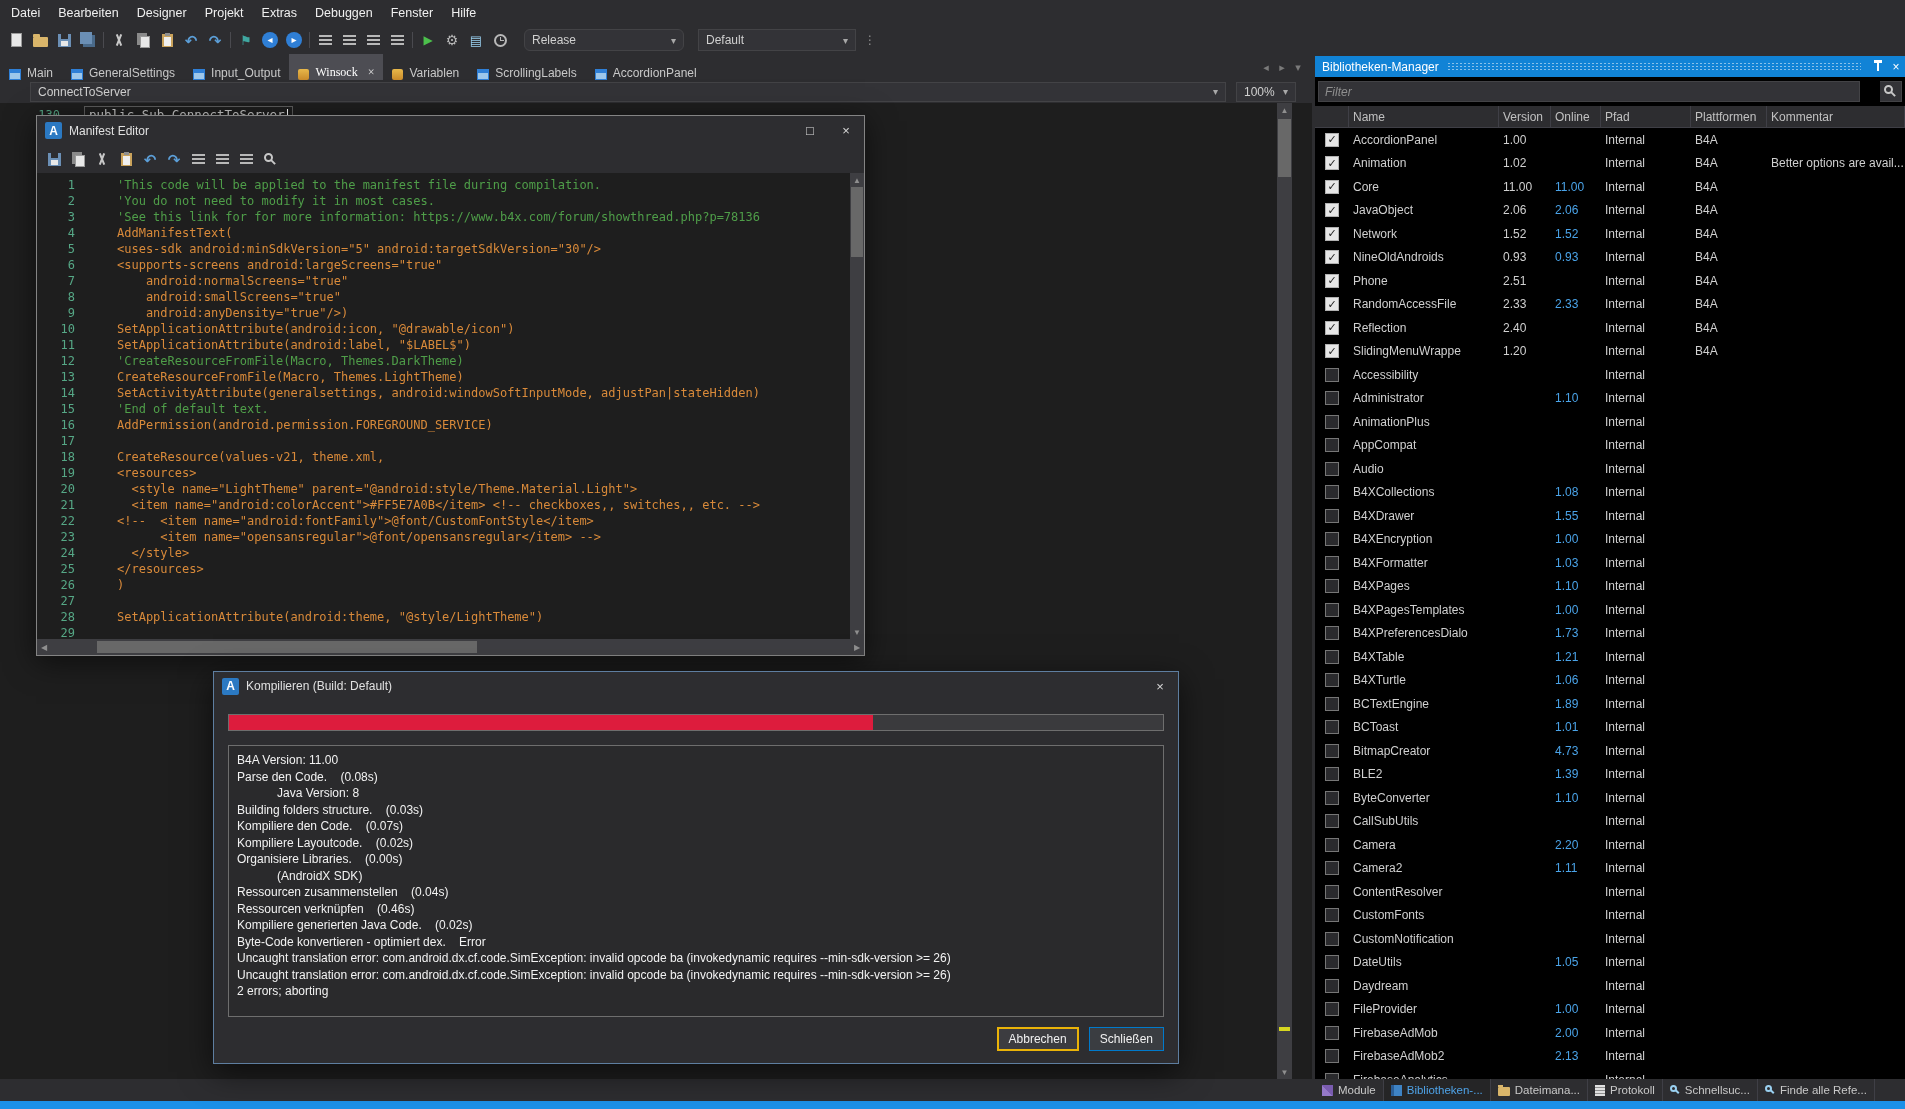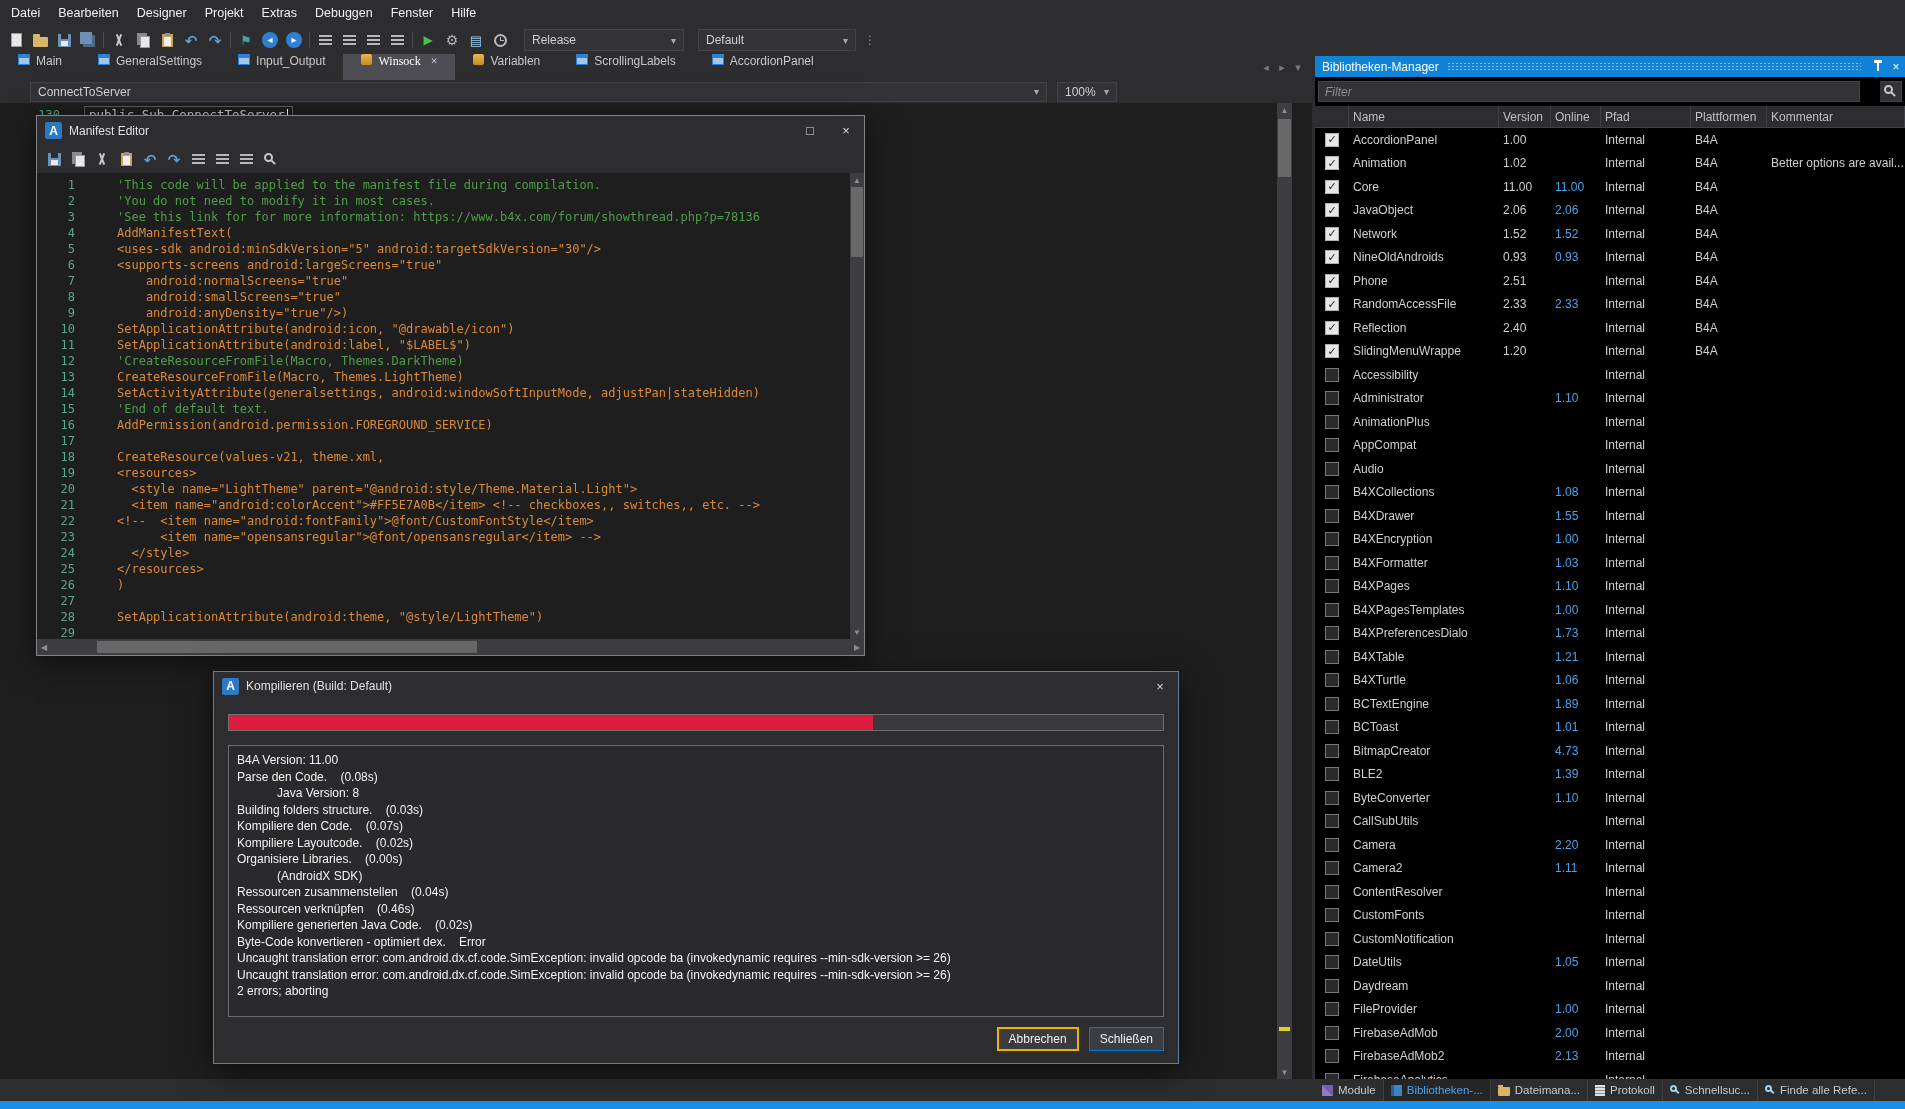--- a/index.html
+++ b/index.html
@@ -14,21 +14,21 @@
 
   
   #menubar { position:absolute; left:0; top:0; width:100%; height:26px; background:#2d2d30; display:flex; align-items:center; padding-left:2px; }
   .menu-item { padding:0 9px; line-height:26px; color:#f0f0f0; font-size:12.5px; cursor:default; }
 
   #toolbar { position:absolute; left:0; top:26px; width:100%; height:28px; background:#2d2d30; display:flex; align-items:center; padding-left:4px; }
   .tb-btn { width:24px; height:24px; display:flex; align-items:center; justify-content:center; flex:none; }
   .tb-sep { width:1px; height:16px; background:#4a4a4f; margin:0 3px; flex:none; }
   .combo { height:22px; background:#333337; border:1px solid #434346; display:flex; align-items:center; color:#d0d0d0; font-size:12px; padding:0 7px; }
   .combo .arrow { margin-left:auto; color:#a8a8a8; font-size:10px; padding-left:6px; }
-  #combo-release { width:160px; margin-left:12px; }
+  #combo-release { width:160px; margin-left:12px;border-radius:6px; }
   #combo-default { width:158px; margin-left:14px; }
   .tb-overflow { margin-left:8px; color:#8f8f8f; font-size:12px; letter-spacing:1px; }
 
   
   .ic { display:inline-flex; align-items:center; justify-content:center; font-size:14px; color:#c8c8c8; line-height:1; }
   .ic-page { width:11px; height:14px; background:#e8e8e8; border:1px solid #9a9a9a; }
   .ic-folder { width:15px; height:10px; background:#d9b56a; border-radius:1px; position:relative; margin-top:3px; }
   .ic-folder::before { content:''; position:absolute; top:-3px; left:0; width:7px; height:3px; background:#d9b56a; border-radius:1px 1px 0 0; }
   .ic-floppy { width:13px; height:13px; background:#6b8fb5; position:relative; }
   .ic-floppy::before { content:''; position:absolute; left:3px; top:0; width:7px; height:5px; background:#2d2d30; }
@@ -50,31 +50,31 @@
   .ic-gear { color:#b8b8b8; font-size:14px; }
   .ic-list { color:#9ad0f0; font-size:13px; }
   .ic-clock { width:13px; height:13px; border:2px solid #b8b8b8; border-radius:50%; position:relative; }
   .ic-clock::before { content:''; position:absolute; left:4px; top:1px; width:1px; height:4px; background:#b8b8b8; }
   .ic-clock::after { content:''; position:absolute; left:4px; top:4px; width:4px; height:1px; background:#b8b8b8; }
   .ic-mag { width:9px; height:9px; border:2px solid #c8c8c8; border-radius:50%; position:relative; margin:-2px 2px 2px -2px; }
   .ic-mag::after { content:''; position:absolute; width:2px; height:6px; background:#c8c8c8; transform:rotate(-45deg); right:-3px; bottom:-5px; }
 
   
   #tabbar { position:absolute; left:0; top:54px; width:1312px; height:26px; background:#2d2d30; display:flex; align-items:stretch; }
-  .tab { display:flex; align-items:flex-start; padding:0 18px; gap:6px; color:#c8c8c8; font-size:12px; }
+  .tab { display:flex; align-items:flex-end; padding:0 9px; gap:6px; color:#c8c8c8; font-size:12px; }
   .tab.active { background:#4d4d53; color:#ffffff;font-family:Liberation Serif, serif; }
   .tab-ic-form { width:12px; height:11px; background:#9ec7ea; border:1px solid #2f7fd6; border-top:4px solid #2f7fd6; flex:none; }
   .tab-ic-code { width:11px; height:11px; background:linear-gradient(#e8b84a,#c98a2a); border-radius:2px; flex:none; }
   .tab-close { margin-left:4px; color:#e0e0e0; font-size:12px; }
   .tab-scrolls { margin-left:auto; display:flex; align-items:center; padding-right:6px; }
   .tab-scroll-btn { width:16px; text-align:center; color:#7a7a7a; font-size:11px; }
 
   
   #combobar { position:absolute; left:0; top:80px; width:1312px; height:23px; background:#2d2d30; display:flex; align-items:center; padding-left:30px; }
-  #combo-sub { width:1017px; height:20px; }
+  #combo-sub { width:1196px; height:20px; }
   #combo-zoom { width:60px; height:20px; margin-left:10px; }
 
   
   #editor { position:absolute; left:0; top:103px; width:1312px; height:976px; background:#1e1e1e; }
   .ed-line { position:absolute; left:0; top:3px; display:flex; align-items:center; }
   .ed-num { width:62px; text-align:right; padding-right:2px; color:#56a886; font:12px/16px "DejaVu Sans Mono",monospace; flex:none; }
   .ed-codebox { margin-left:22px; border:1px solid #5c5c5c; padding:0 4px; color:#c8c8c8; font:12.5px/15px "DejaVu Sans Mono",monospace; display:flex; align-items:center; }
   .caret { display:inline-block; width:1px; height:12px; background:#ffffff; margin-left:2px; }
   #ed-scrollbar { position:absolute; right:20px; top:0; width:15px; height:100%; background:#3e3e42; }
   .sb-arrow { position:absolute; left:0; width:15px; height:14px; color:#8f8f8f; font-size:8px; display:flex; align-items:center; justify-content:center; }

